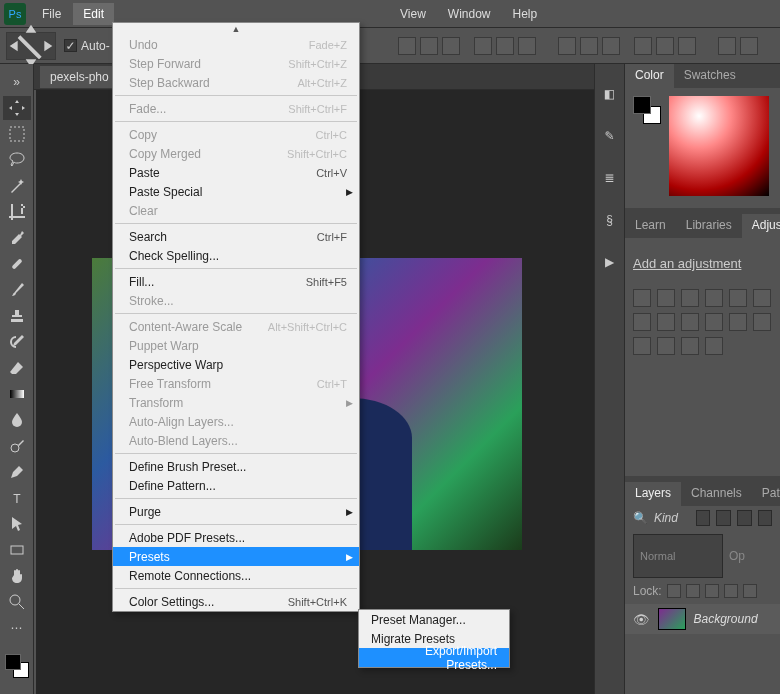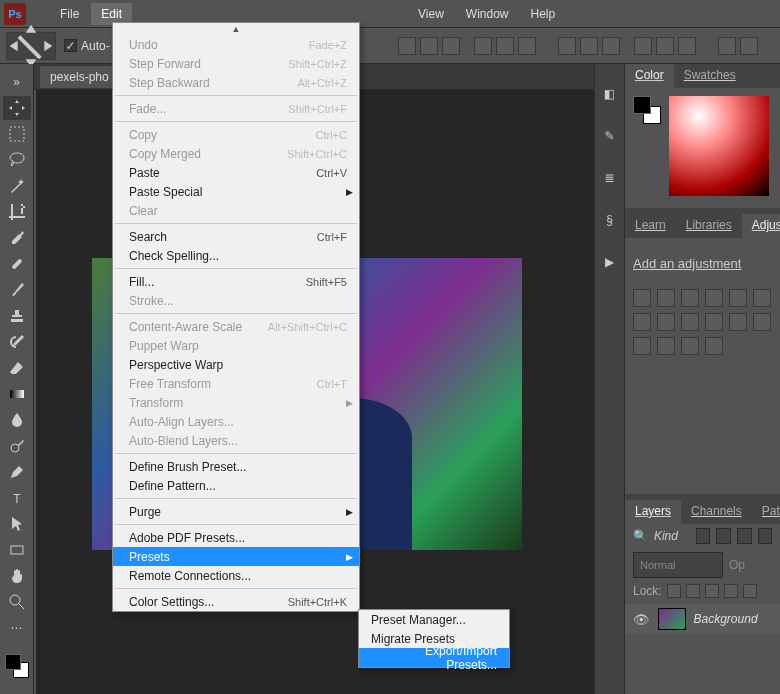--- a/index.html
+++ b/index.html
@@ -1,20 +1,20 @@
 <!DOCTYPE html>
 <html><head>
 <meta charset="utf-8">
 <style>
 * { margin: 0; padding: 0; box-sizing: border-box; font-family: "Segoe UI", Tahoma, sans-serif; font-size: 12px; }
 body { background: #535353; color: #cccccc; width: 780px; height: 694px; overflow: hidden; position: relative; }
 
 
 .menubar { height: 28px; background: #535353; display: flex; align-items: center; gap: 2px; padding-left: 4px; border-bottom: 1px solid #2c2c2c; }
-.ps-logo { width: 22px; height: 22px; background: #7f1d1d; color: #31a8ff; display:flex; align-items:center; justify-content:center; font-weight: bold; font-size: 11px; border-radius: 3px; margin-right: 22px;}
+.ps-logo { width: 22px; height: 22px; background: #14532d; color: #31a8ff; display:flex; align-items:center; justify-content:center; font-weight: normal; font-size: 11px; border-radius: 3px; margin-right: 4px;}
 .menubar-item { padding: 4px 10px; color: #ddd; cursor: default; }
 .menubar-item.active { background: #6a6a6a; color: #fff; }
 
 
 .optionsbar { height: 36px; background: #535353; border-bottom: 1px solid #2c2c2c; display:flex; align-items:center; padding: 0 6px; gap: 8px; }
 .tool-preset { width: 50px; height: 28px; border: 1px solid #3a3a3a; display:flex; align-items:center; justify-content:center; background:#434343; }
 .checkbox { width: 13px; height: 13px; background:#3a3a3a; border:1px solid #2a2a2a; display:inline-flex; align-items:center; justify-content:center; color:#ccc; margin-right:4px; }
 .align-icons { display:flex; gap:4px; margin-left: 280px; }
 .align-icon { width: 18px; height: 18px; background:#5b5b5b; border:1px solid #3a3a3a; }
 
@@ -49,34 +49,34 @@
 
 
 .submenu { position:absolute; top: 609px; left: 358px; width: 152px; background:#f0f0f0; border:1px solid #8a8a8a; box-shadow: 3px 3px 6px rgba(0,0,0,.3); color:#222; z-index: 22;}
 .submenu .dropdown-item { height:19px; padding: 3px 12px 3px 12px; text-align: right; }
 
 
 .right-dockwell { position:absolute; right:0; top:64px; width: 186px; display:flex; height:630px;}
 .right-mini { width: 30px; background:#434343; border-left:1px solid #2c2c2c; display:flex; flex-direction:column; align-items:center; padding-top: 20px; gap: 22px;}
 .mini-icon { width:20px; height:20px; display:flex; align-items:center; justify-content:center; color:#ccc; }
 .right-panels { width: 156px; background:#535353; border-left:1px solid #2c2c2c; display:flex; flex-direction:column;}
-.panel-tabs { display:flex; background:#434343; height:24px;text-decoration:underline; }
+.panel-tabs { display:flex; background:#434343; height:24px; }
 .panel-tab { padding: 4px 10px; color:#aaa; cursor:default;}
 .panel-tab.active { background:#535353; color:#eee;}
 .panel-body { padding: 8px; }
 .color-swatch-pair { width:28px; height:28px; position:relative; float:left; margin-right:6px;}
 .color-swatch-pair .bg { position:absolute; right:0; bottom:0; width:18px; height:18px; background:#fff; border:1px solid #000;}
 .color-swatch-pair .fg { position:absolute; left:0; top:0; width:18px; height:18px; background:#000; border:1px solid #666;}
 .color-gradient { margin-left:36px; width: 100px; height: 100px; background: radial-gradient(circle at 30% 20%, #fff, #f88 30%, #a00 70%, #000 100%);}
 .adjustment-label { padding: 18px 8px; font-size:13px; color:#ccc;text-decoration:underline;}
 .adj-icons { padding: 0 8px; display:flex; flex-wrap:wrap; gap:6px;}
 .adj-icon { width:18px; height:18px; border:1px solid #3a3a3a; background:#5b5b5b; }
 .panel-sep { height:6px; background:#434343;}
 .layers-head { display:flex; gap:6px; align-items:center; padding: 4px 8px;}
-.blend-select { background:#434343; color:#888; padding:6px 6px; border:1px solid #2a2a2a; width: 90px; font-size:11px;}
+.blend-select { background:#434343; color:#888; padding:15px 6px; border:1px solid #2a2a2a; width: 90px; font-size:11px;}
 .lock-row { display:flex; align-items:center; gap:5px; padding: 2px 8px; color:#aaa; font-size:11px;}
 .lock-icon { width:14px; height:14px; border:1px solid #3a3a3a; background:#5b5b5b;}
 .layer-row { display:flex; align-items:center; gap:8px; padding: 4px 8px; background:#5b5b5b; margin-top:4px;}
 .layer-eye { font-size:13px; color:#ccc; }
 .layer-thumb { width:28px; height:22px; background: linear-gradient(135deg,#7d2d8f,#2aa05a); border:1px solid #000;}
 .layer-name { font-style: italic; color:#ddd;}
 .kind-row { display:flex; align-items:center; gap:6px; padding: 4px 8px; color:#ccc;}
 .kind-input { color:#ccc; background:transparent; border:none; outline:none; font-style:italic;}
 .small-btn { width:16px; height:16px; border:1px solid #2a2a2a; background:#434343;}
 </style>

